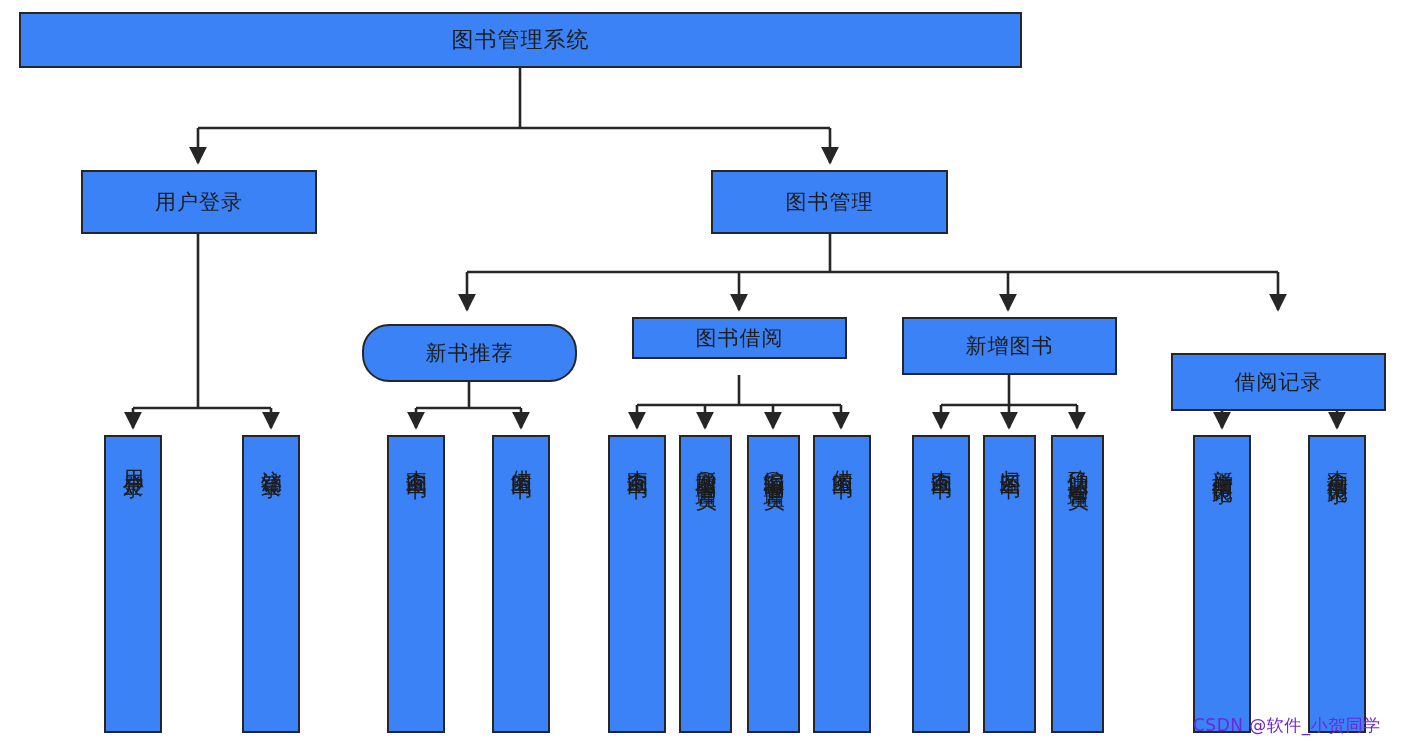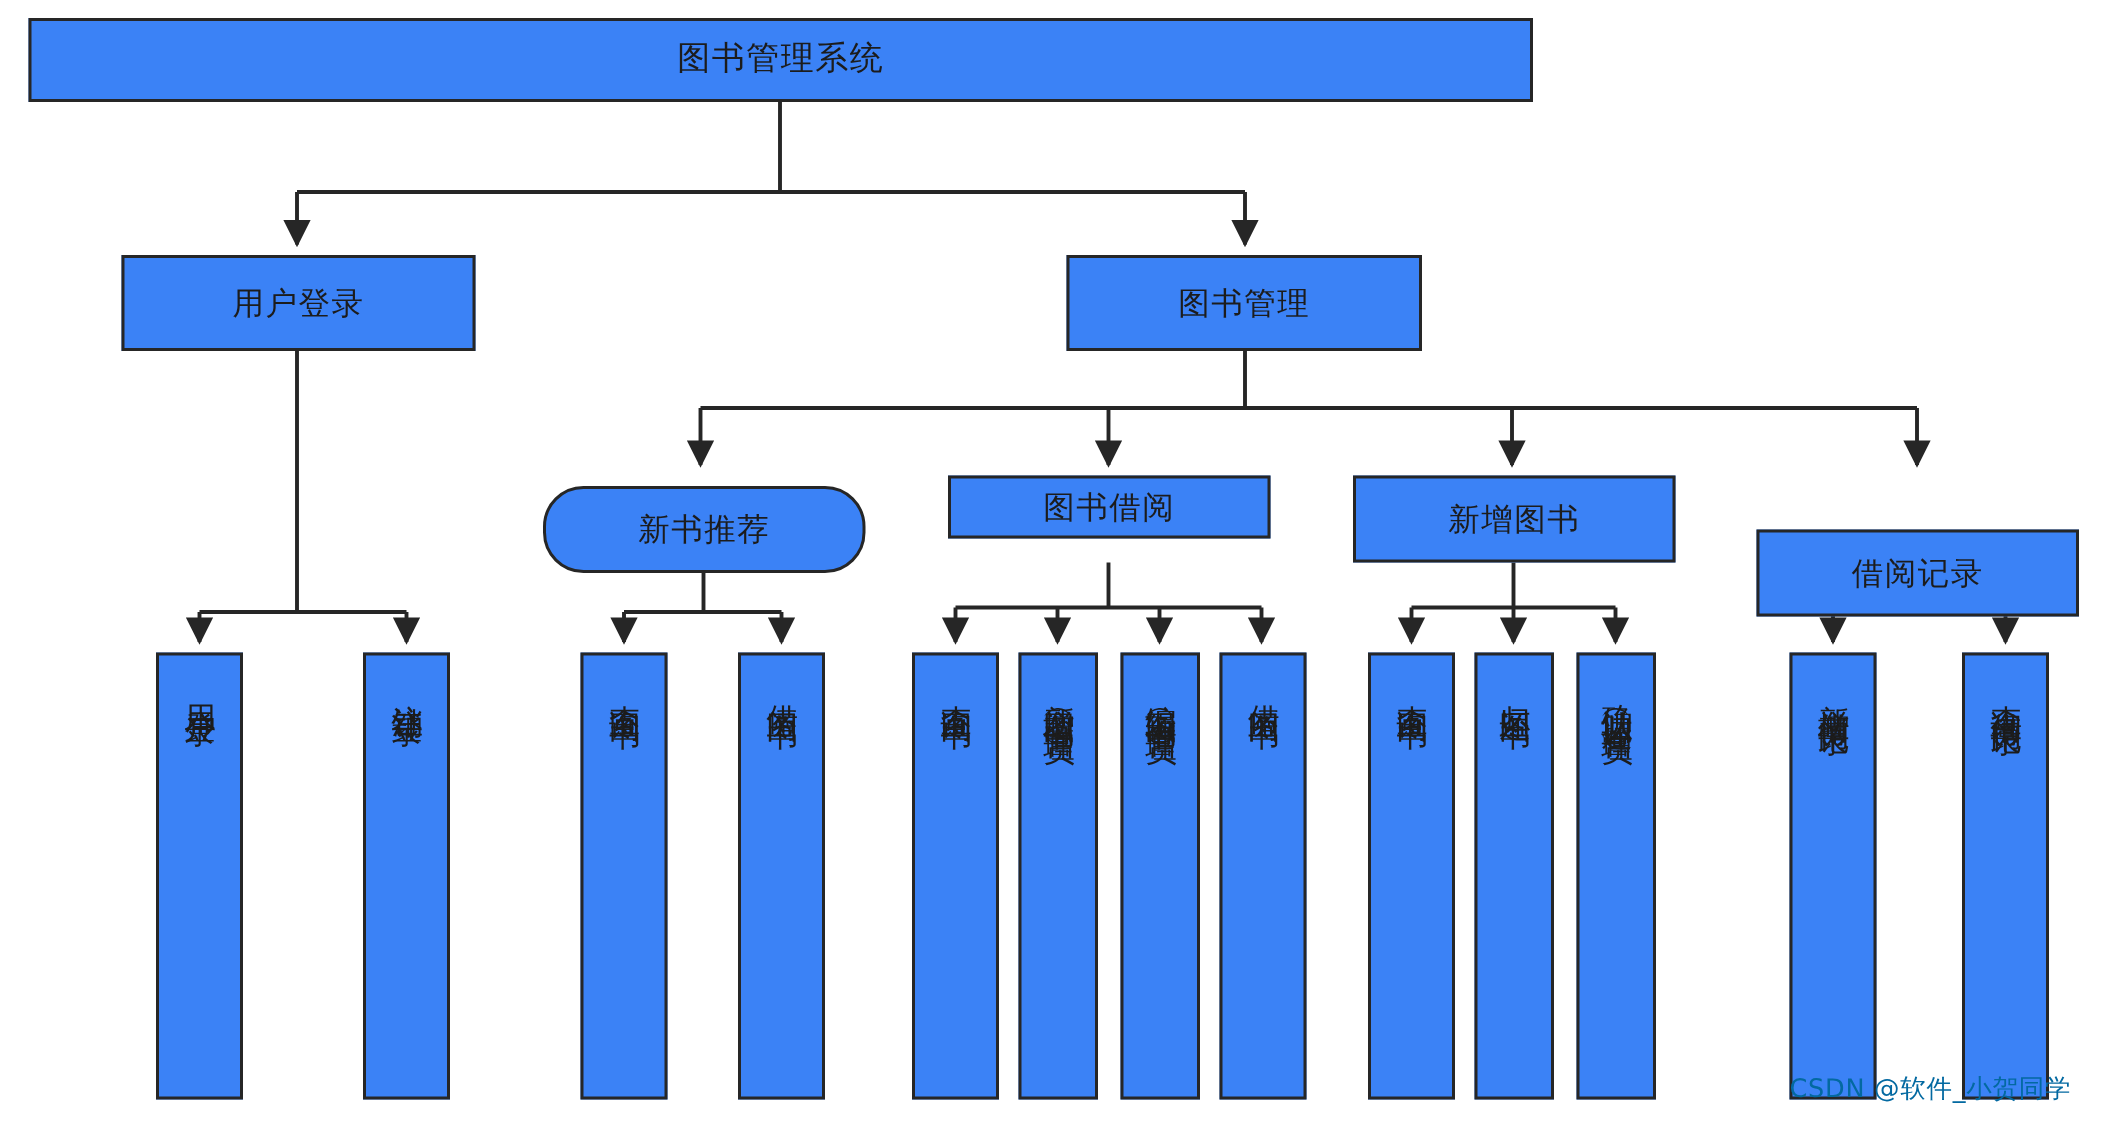--- a/index.html
+++ b/index.html
@@ -49,21 +49,21 @@
   }
   .node.leaf{
     align-items:flex-start;
     justify-content:center;
     padding-top:16px;
   }
   .node.root .lbl{font-size:22px;}
   .watermark{
     position:absolute;
     font-size:17px;
-    color:#0369a1;
+    color:#6d28d9;
     letter-spacing:0.5px;
     white-space:nowrap;
     user-select:none;
   }
 </style>
 </head>
 <body>
 
 <div id="canvas">
 

